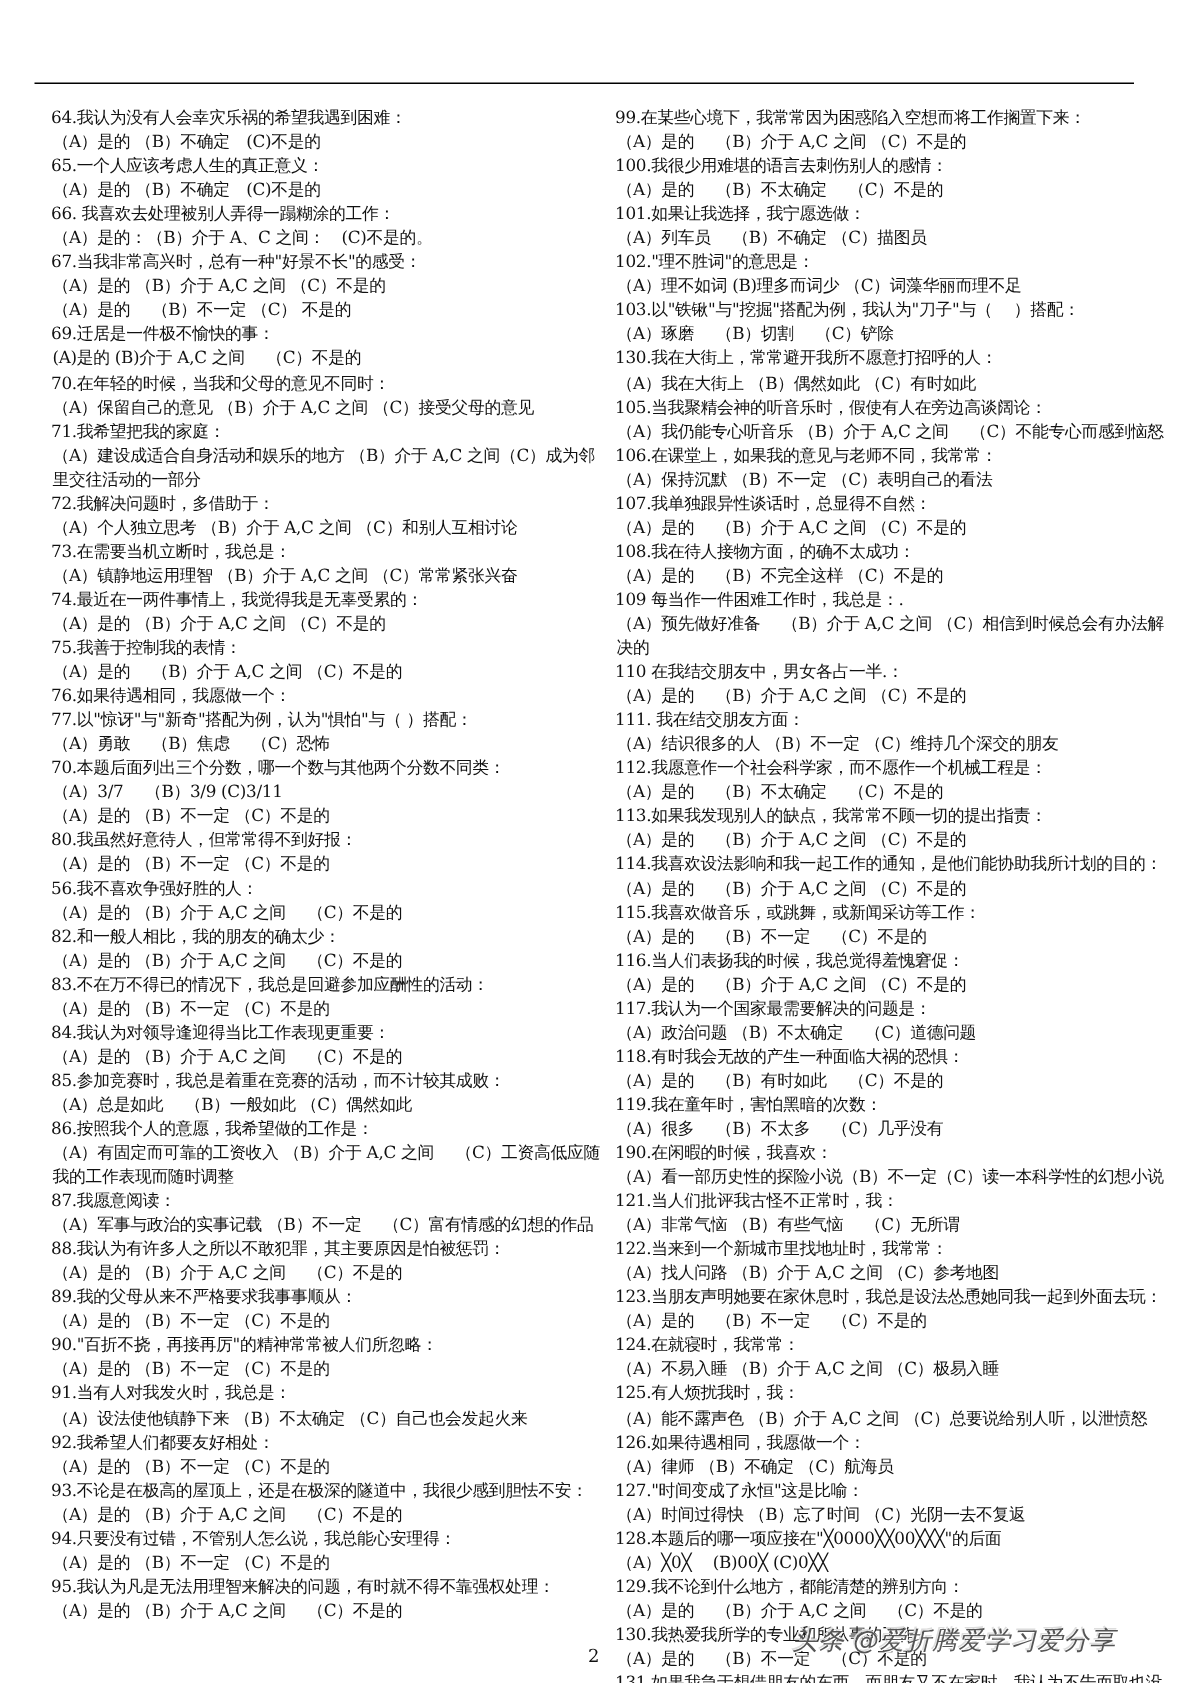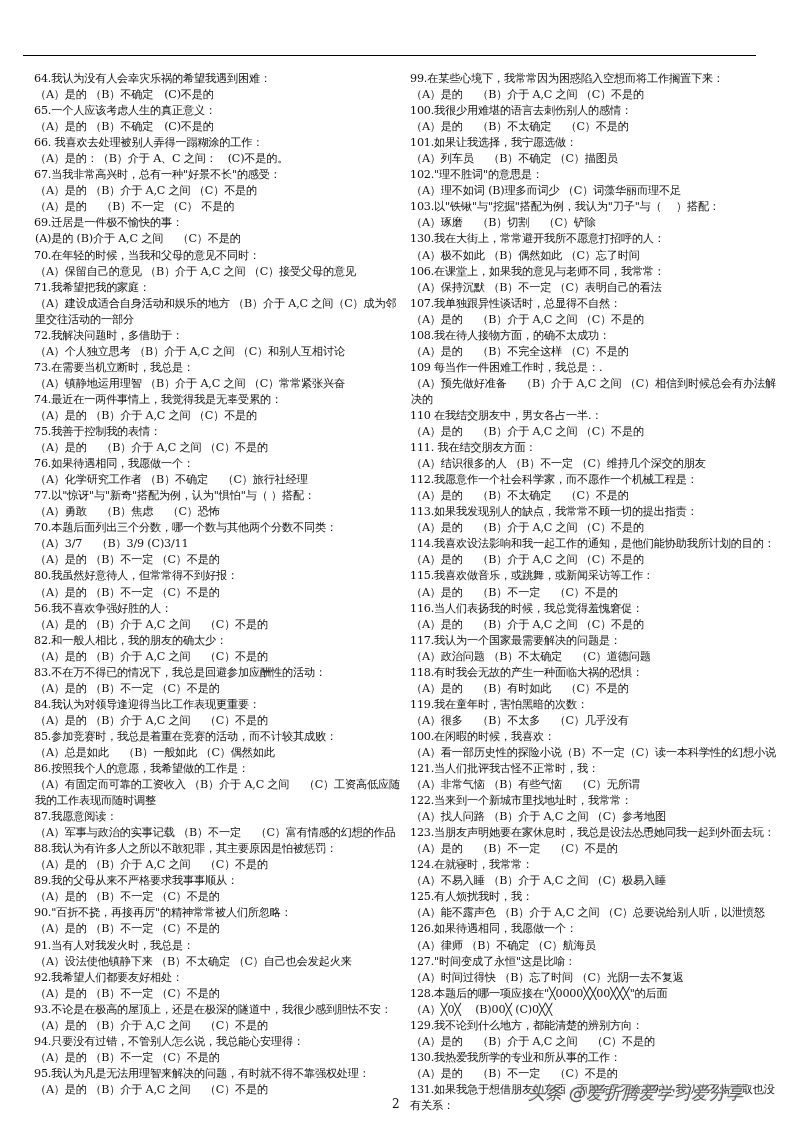--- a/index.html
+++ b/index.html
@@ -68,21 +68,20 @@
     <div class="q">
       <span class="stem">74.最近在一两件事情上，我觉得我是无辜受累的：</span>
       <span class="opts">（A）是的 （B）介于 A,C 之间 （C）不是的</span>
     </div>
     <div class="q">
       <span class="stem">75.我善于控制我的表情：</span>
       <span class="opts">（A）是的　 （B）介于 A,C 之间 （C）不是的</span>
     </div>
     <div class="q">
       <span class="stem">76.如果待遇相同，我愿做一个：</span>
-      <span class="opts">（A）化学研究工作者 （B）不确定　 （C）旅行社经理</span>
     </div>
     <div class="q">
       <span class="stem">77.以"惊讶"与"新奇"搭配为例，认为"惧怕"与（ ）搭配：</span>
       <span class="opts">（A）勇敢　 （B）焦虑　 （C）恐怖</span>
     </div>
     <div class="q">
       <span class="stem">70.本题后面列出三个分数，哪一个数与其他两个分数不同类：</span>
       <span class="opts">（A）3/7　 （B）3/9 (C)3/11</span>
     </div>
     <div class="q">
@@ -169,21 +168,25 @@
     <div class="q">
       <span class="stem">102."理不胜词"的意思是：</span>
       <span class="opts">（A）理不如词 (B)理多而词少 （C）词藻华丽而理不足</span>
     </div>
     <div class="q">
       <span class="stem">103.以"铁锹"与"挖掘"搭配为例，我认为"刀子"与（　 ）搭配：</span>
       <span class="opts">（A）琢磨　 （B）切割　 （C）铲除</span>
     </div>
     <div class="q">
       <span class="stem">130.我在大街上，常常避开我所不愿意打招呼的人：</span>
-      <span class="opts">（A）极不如此 （B）偶然如此 （C）忘了时间</span>
+      <span class="opts">（A）我在大街上 （B）偶然如此 （C）有时如此</span>
+    </div>
+    <div class="q">
+      <span class="stem">105.当我聚精会神的听音乐时，假使有人在旁边高谈阔论：</span>
+      <span class="opts">（A）我仍能专心听音乐 （B）介于 A,C 之间　 （C）不能专心而感到恼怒</span>
     </div>
     <div class="q">
       <span class="stem">106.在课堂上，如果我的意见与老师不同，我常常：</span>
       <span class="opts">（A）保持沉默 （B）不一定 （C）表明自己的看法</span>
     </div>
     <div class="q">
       <span class="stem">107.我单独跟异性谈话时，总显得不自然：</span>
       <span class="opts">（A）是的　 （B）介于 A,C 之间 （C）不是的</span>
     </div>
     <div class="q">
@@ -228,21 +231,21 @@
     </div>
     <div class="q">
       <span class="stem">118.有时我会无故的产生一种面临大祸的恐惧：</span>
       <span class="opts">（A）是的　 （B）有时如此　 （C）不是的</span>
     </div>
     <div class="q">
       <span class="stem">119.我在童年时，害怕黑暗的次数：</span>
       <span class="opts">（A）很多　 （B）不太多　 （C）几乎没有</span>
     </div>
     <div class="q">
-      <span class="stem">100.在闲暇的时候，我喜欢：</span>
+      <span class="stem">190.在闲暇的时候，我喜欢：</span>
       <span class="opts">（A）看一部历史性的探险小说（B）不一定（C）读一本科学性的幻想小说</span>
     </div>
     <div class="q">
       <span class="stem">121.当人们批评我古怪不正常时，我：</span>
       <span class="opts">（A）非常气恼 （B）有些气恼　 （C）无所谓</span>
     </div>
     <div class="q">
       <span class="stem">122.当来到一个新城市里找地址时，我常常：</span>
       <span class="opts">（A）找人问路 （B）介于 A,C 之间 （C）参考地图</span>
     </div>

